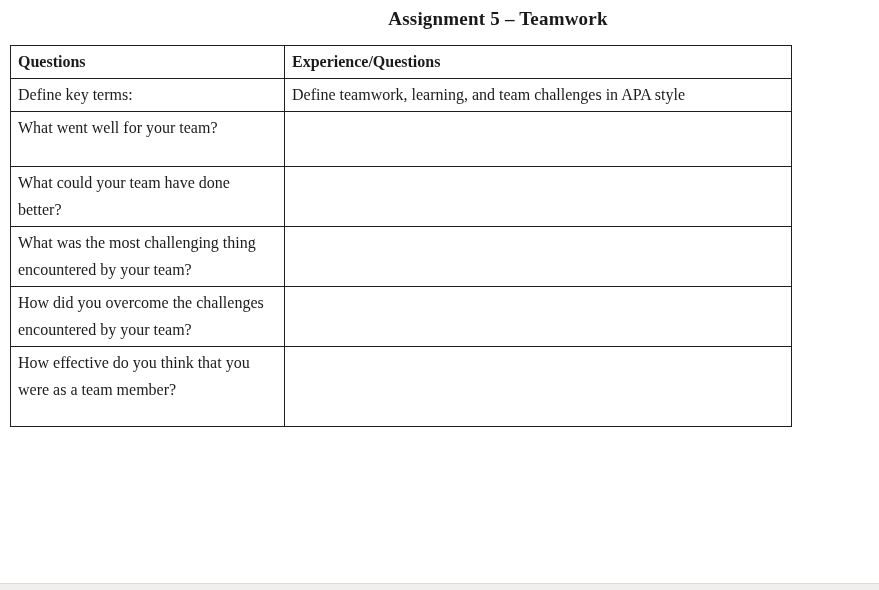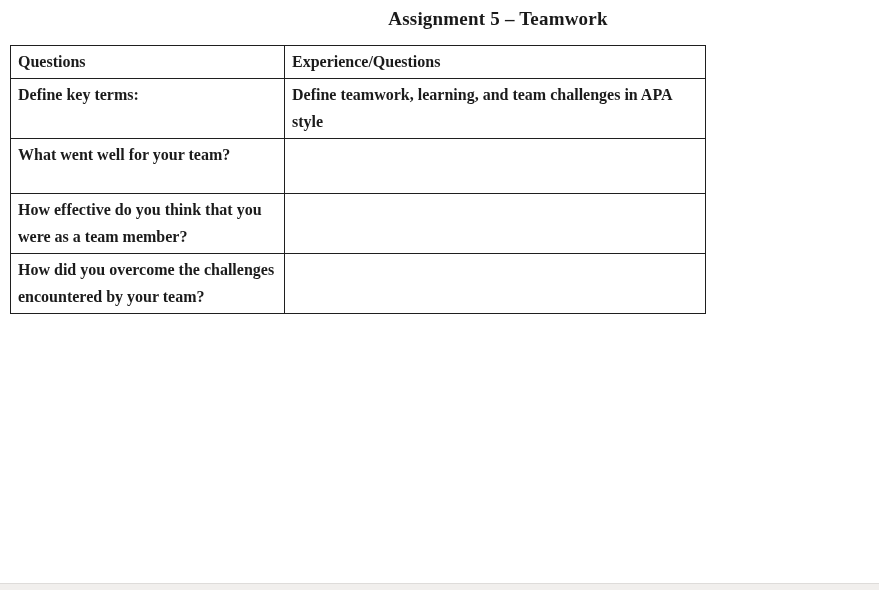--- a/index.html
+++ b/index.html
@@ -20,33 +20,33 @@
     font-size: 19px;
     line-height: 24px;
     letter-spacing: 0.2px;
     color: #1a1a1a;
   }
   table.worksheet {
     border-collapse: collapse;
     table-layout: fixed;
     margin-left: 10px;
     margin-top: 14px;
-    width: 696px;
+    width: 782px;
     border-radius: 9px;
   }
   table.worksheet col.q-col { width: 274px; }
   table.worksheet th,
   table.worksheet td {
     border: 1.6px solid #1f1f1f;
     vertical-align: top;
     text-align: left;
     padding: 2px 7px 3px 7px;
     font-size: 16px;
     line-height: 27px;
-    font-weight: bold;
+    font-weight: normal;
     overflow: hidden;
   }
   table.worksheet thead th { font-weight: bold; height: 29px; }
   tbody tr:nth-child(1) td { height: 30px; }
   tbody tr:nth-child(2) td { height: 55px; }
   tbody tr:nth-child(3) td { height: 41px; }
   tbody tr:nth-child(4) td { height: 58px; }
   tbody tr:nth-child(5) td { height: 56px; }
   tbody tr:nth-child(6) td { height: 80px; }
   tbody tr:nth-child(7) td { height: 89px; }
@@ -81,23 +81,31 @@
 
   <tr>
         <td>Define key terms:</td>
         <td>Define teamwork, learning, and team challenges in APA style</td>
       </tr>
       <tr>
         <td>What went well for your team?</td>
         <td></td>
       </tr>
       <tr>
-        <td>How effective do you think that you were as a team member?</td>
+        <td>What could your team have done better?</td>
+        <td></td>
+      </tr>
+      <tr>
+        <td>What was the most challenging thing encountered by your team?</td>
         <td></td>
       </tr>
       <tr>
         <td>How did you overcome the challenges encountered by your team?</td>
+        <td></td>
+      </tr>
+      <tr>
+        <td>How effective do you think that you were as a team member?</td>
         <td></td>
       </tr>
     </tbody>
 </table>
 
 <div class="bottom-band"></div>
 
 </body></html>

